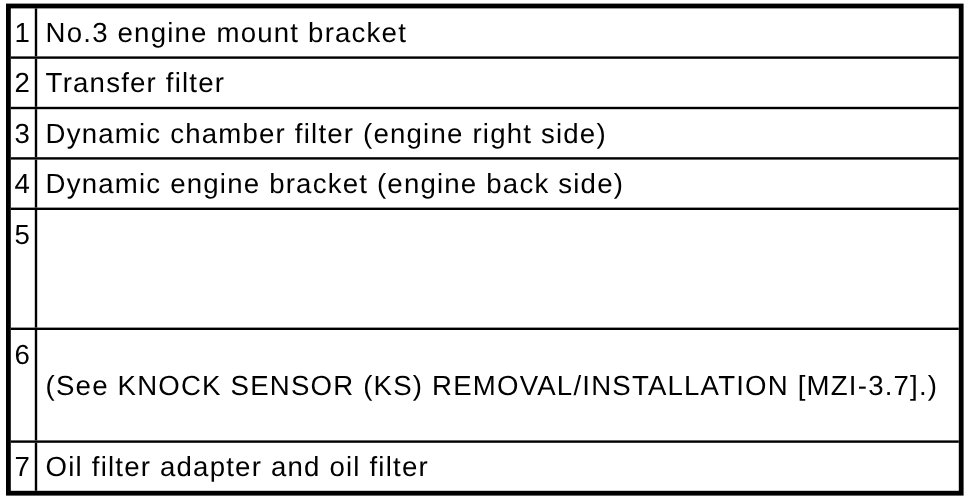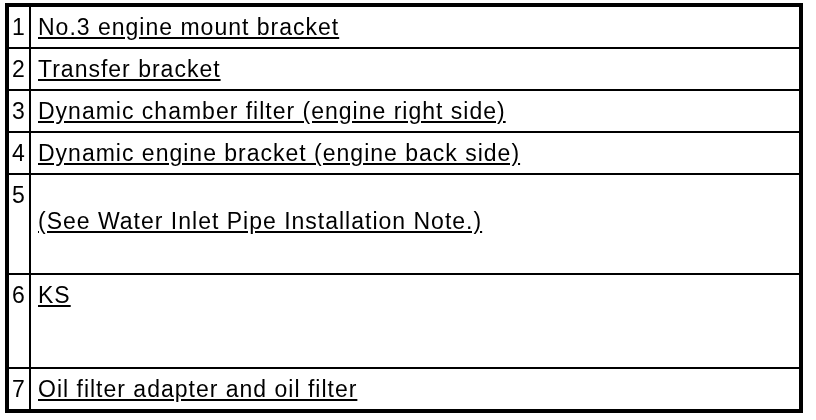--- a/index.html
+++ b/index.html
@@ -43,21 +43,20 @@
     letter-spacing: 1px;
   }
   .cell-desc {
     flex: 1 1 auto;
     box-sizing: border-box;
     padding: 7px 4px 7px 7px;
     font-size: 23px;
     line-height: 26px;
     letter-spacing: 1px;
     overflow: hidden;
-    text-decoration: underline;
   }
   .cell-desc p {
     margin: 0;
     white-space: nowrap;
   }
   .cell-desc p.note {
     margin-top: 26px; 
   }
   .row-tall-a { min-height: 98px; } 
   .row-tall-b { min-height: 92px; } 
@@ -72,49 +71,48 @@
   <div class="part-row row-single">
     <div class="cell-num">1</div>
     <div class="cell-desc">
       <p>No.3 engine mount bracket</p>
     </div>
   </div>
 
   <div class="part-row row-single">
     <div class="cell-num">2</div>
     <div class="cell-desc">
-      <p>Transfer bracket</p>
+      <p>Transfer filter</p>
     </div>
   </div>
 
   <div class="part-row row-single">
     <div class="cell-num">3</div>
     <div class="cell-desc">
       <p>Dynamic chamber filter (engine right side)</p>
     </div>
   </div>
 
   <div class="part-row row-single">
     <div class="cell-num">4</div>
     <div class="cell-desc">
       <p>Dynamic engine bracket (engine back side)</p>
     </div>
   </div>
 
   <div class="part-row row-tall-a">
     <div class="cell-num">5</div>
     <div class="cell-desc">
-      <p class="note">(See Water Inlet Pipe Installation Note.)</p>
     </div>
   </div>
 
   <div class="part-row row-tall-b">
     <div class="cell-num">6</div>
     <div class="cell-desc">
-      <p>KS</p>
+      <p class="note">(See KNOCK SENSOR (KS) REMOVAL/INSTALLATION [MZI-3.7].)</p>
     </div>
   </div>
 
   <div class="part-row row-last">
     <div class="cell-num">7</div>
     <div class="cell-desc">
       <p>Oil filter adapter and oil filter</p>
     </div>
   </div>
 

